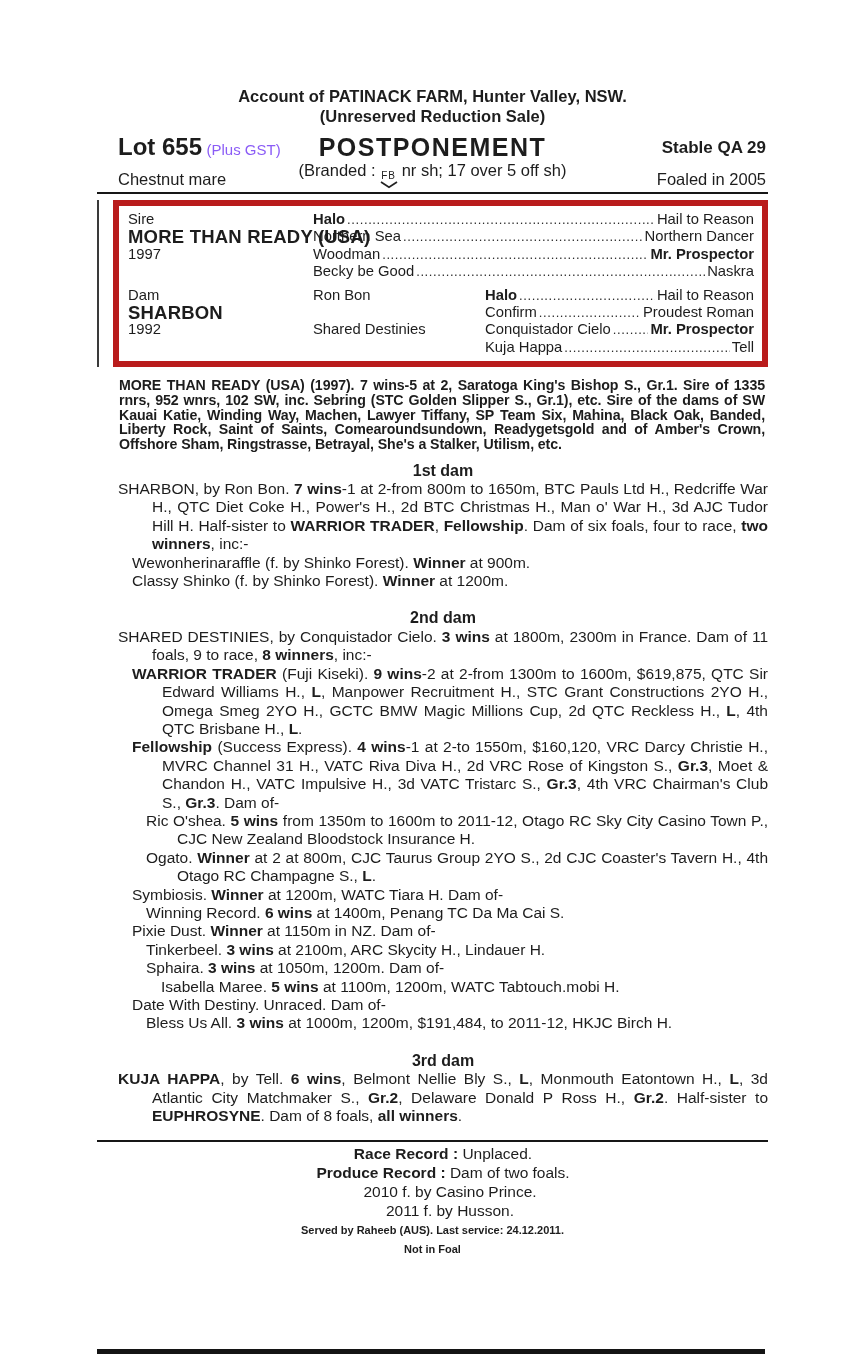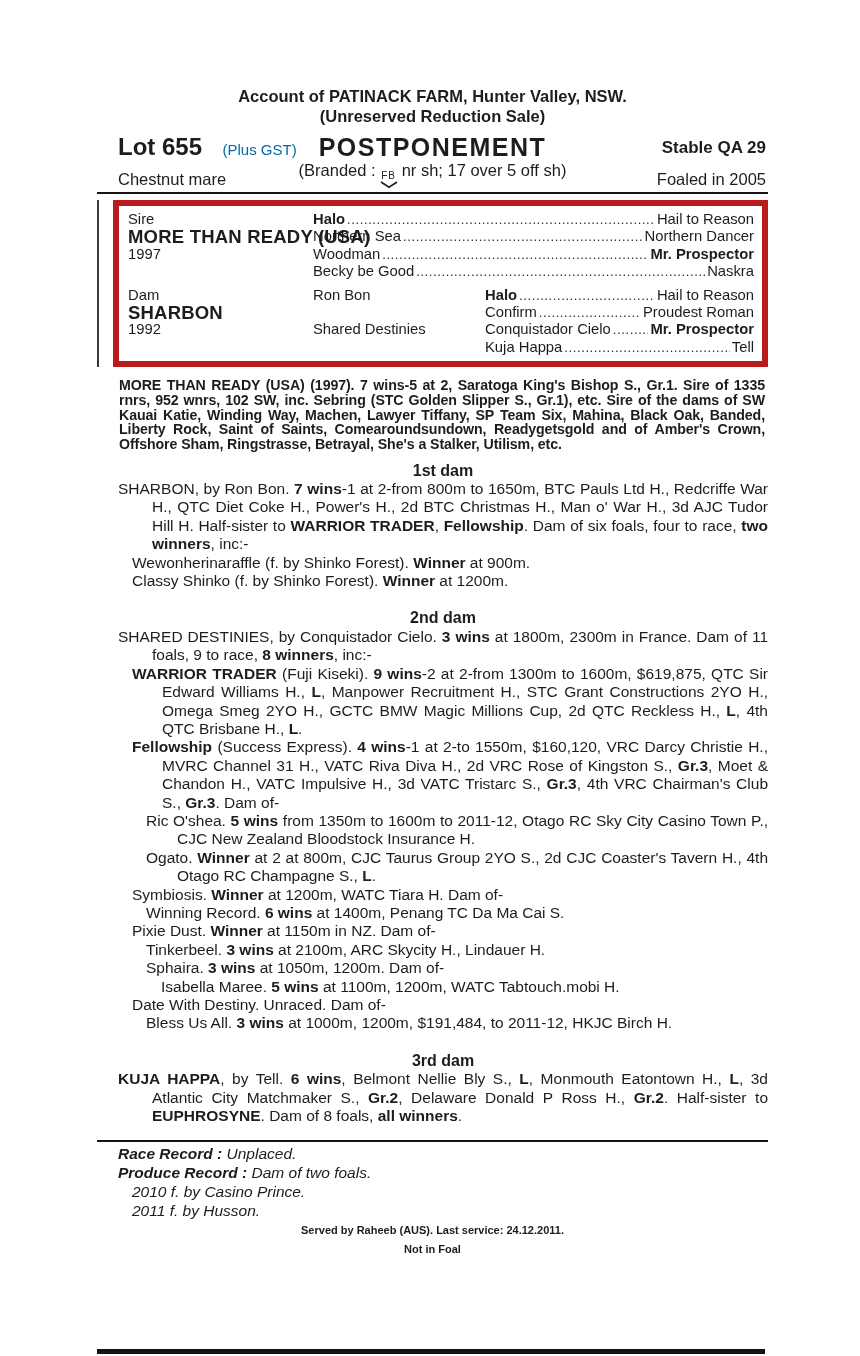--- a/index.html
+++ b/index.html
@@ -10,21 +10,21 @@
     -webkit-font-smoothing:antialiased;
   }
   .b{font-weight:bold;}
   .content{position:absolute;left:97px;top:86px;width:671px;}
 
   
   .hdr-center{text-align:center;font-weight:bold;font-size:16.5px;line-height:20px;}
   .lot-row{position:relative;margin-top:6px;height:30px;}
   .lot-left{position:absolute;left:21px;top:0;line-height:30px;white-space:nowrap;}
   .lot-num{font-weight:bold;font-size:24px;}
-  .gst{font-size:15px;color:#0369a1;margin-left:16px;}
+  .gst{font-size:15px;color:#8b5cf6;margin-left:0;}
   .lot-center{position:absolute;left:0;right:0;top:0;text-align:center;
               font-weight:bold;font-size:25px;letter-spacing:1.5px;line-height:30px;}
   .lot-right{position:absolute;right:2px;top:0;font-weight:bold;font-size:17px;line-height:32px;white-space:nowrap;}
   .desc-row{position:relative;margin-top:2px;height:26px;font-size:16.5px;}
   .desc-left{position:absolute;left:21px;bottom:1px;}
   .desc-center{position:absolute;left:0;right:0;bottom:1px;text-align:center;white-space:nowrap;}
   .desc-right{position:absolute;right:2px;bottom:1px;}
   .brand{display:inline-flex;flex-direction:column;align-items:center;vertical-align:-3px;margin:0 4px;}
   .brand-top{font-size:10px;line-height:10px;letter-spacing:1px;font-weight:normal;}
   .rule{border:none;border-top:2.5px solid #161616;margin:2px 0 0 0;}
@@ -58,21 +58,21 @@
   .mt2{margin-top:19px;}
   .para{margin:0 0 0 21px;width:650px;box-sizing:border-box;
         font-size:15.5px;line-height:18.4px;text-align:justify;}
   .l0{padding-left:34px;text-indent:-34px;}
   .l1{padding-left:44px;text-indent:-30px;}
   .l2{padding-left:59px;text-indent:-31px;}
   .l3{padding-left:73px;text-indent:-30px;}
 
   
   .rec-rule{border:none;border-top:2px solid #161616;margin:15px 0 3px 0;}
-  .rec-line{margin-left:21px;font-size:15.5px;line-height:18.8px;text-align:left;font-style:italic;}
+  .rec-line{margin-left:21px;font-size:15.5px;line-height:18.8px;text-align:center;}
   .lfoal{padding-left:14px;}
   .served{font-weight:bold;font-size:11px;line-height:19.5px;text-align:center;}
 
   .bottom-bar{position:absolute;left:97px;bottom:2px;width:668px;height:5px;background:#141414;}
 </style>
 </head>
 <body>
 
 <div class="content">
 

